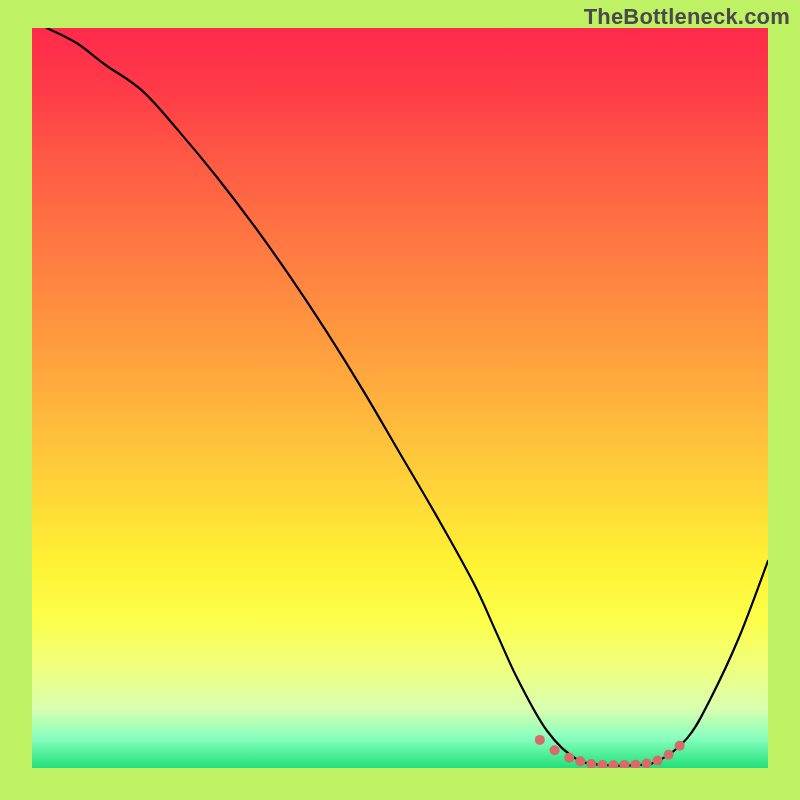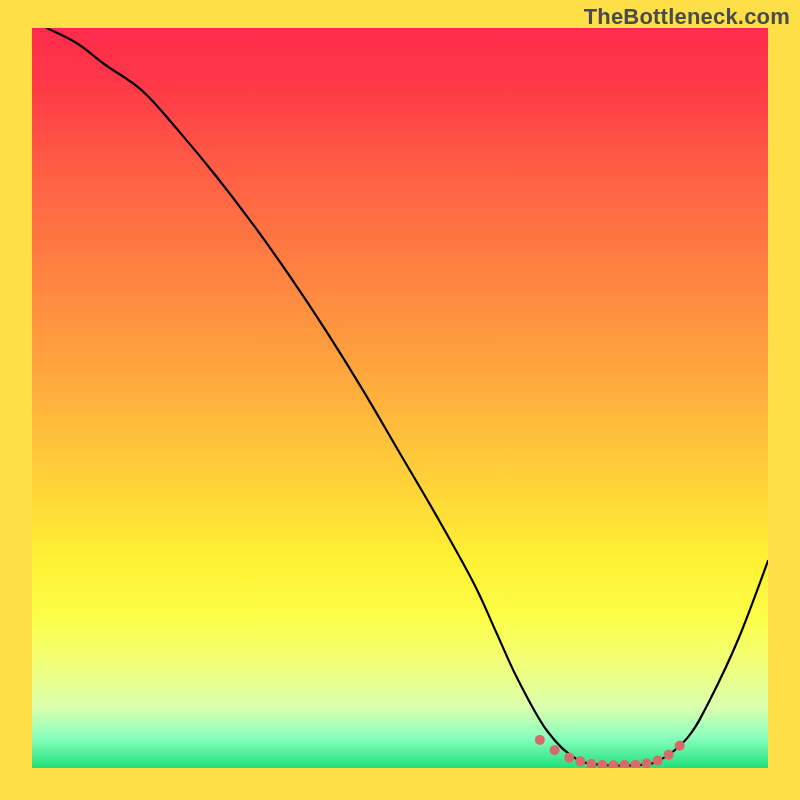--- a/index.html
+++ b/index.html
@@ -8,21 +8,21 @@
     width: 800px;
     height: 800px;
     background: #000;
     overflow: hidden;
     font-family: Arial, Helvetica, sans-serif;
   }
   .frame {
     position: relative;
     width: 800px;
     height: 800px;
-    background: #fde047;
+    background: #bef264;
   }
   .watermark {
     position: absolute;
     top: 4px;
     right: 10px;
     color: #4a4a4a;
     font-size: 22px;
     font-weight: bold;
     letter-spacing: 0.2px;
     z-index: 30;

